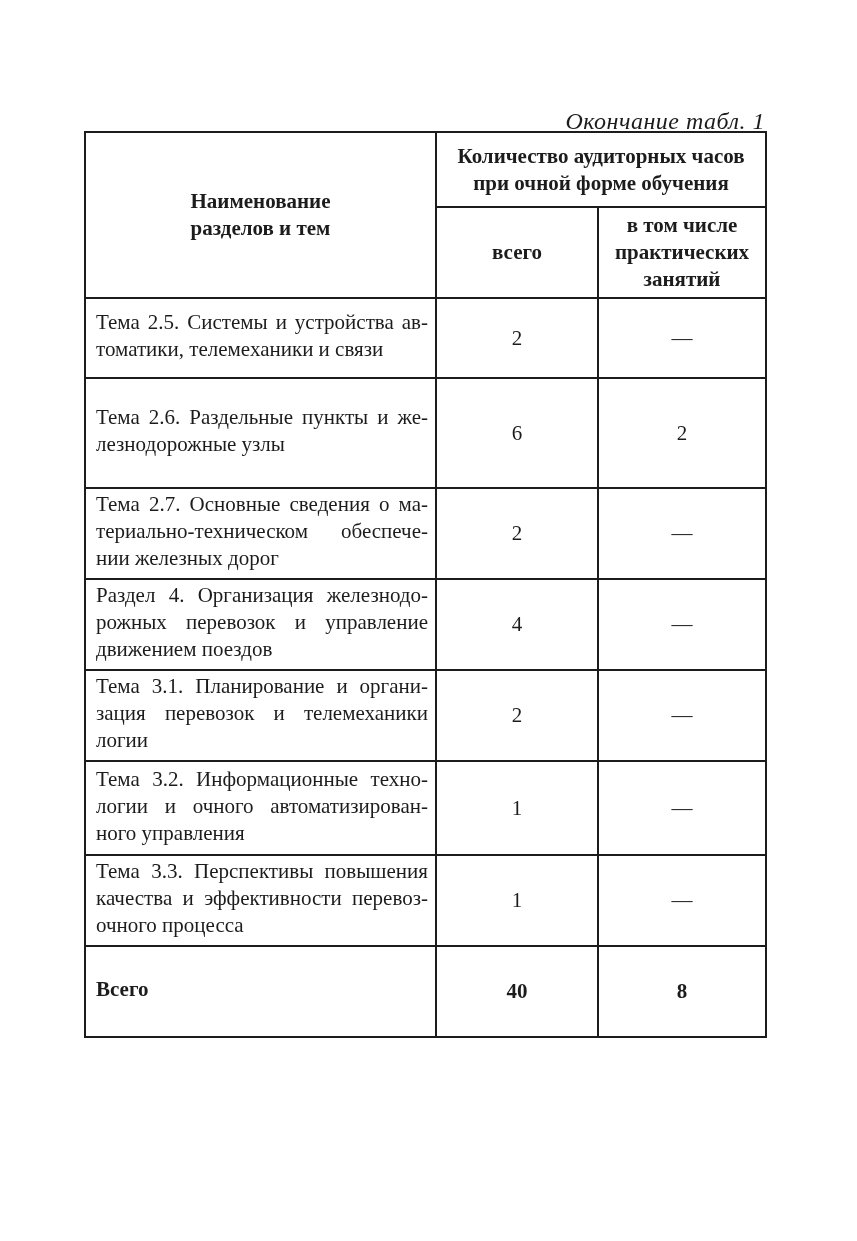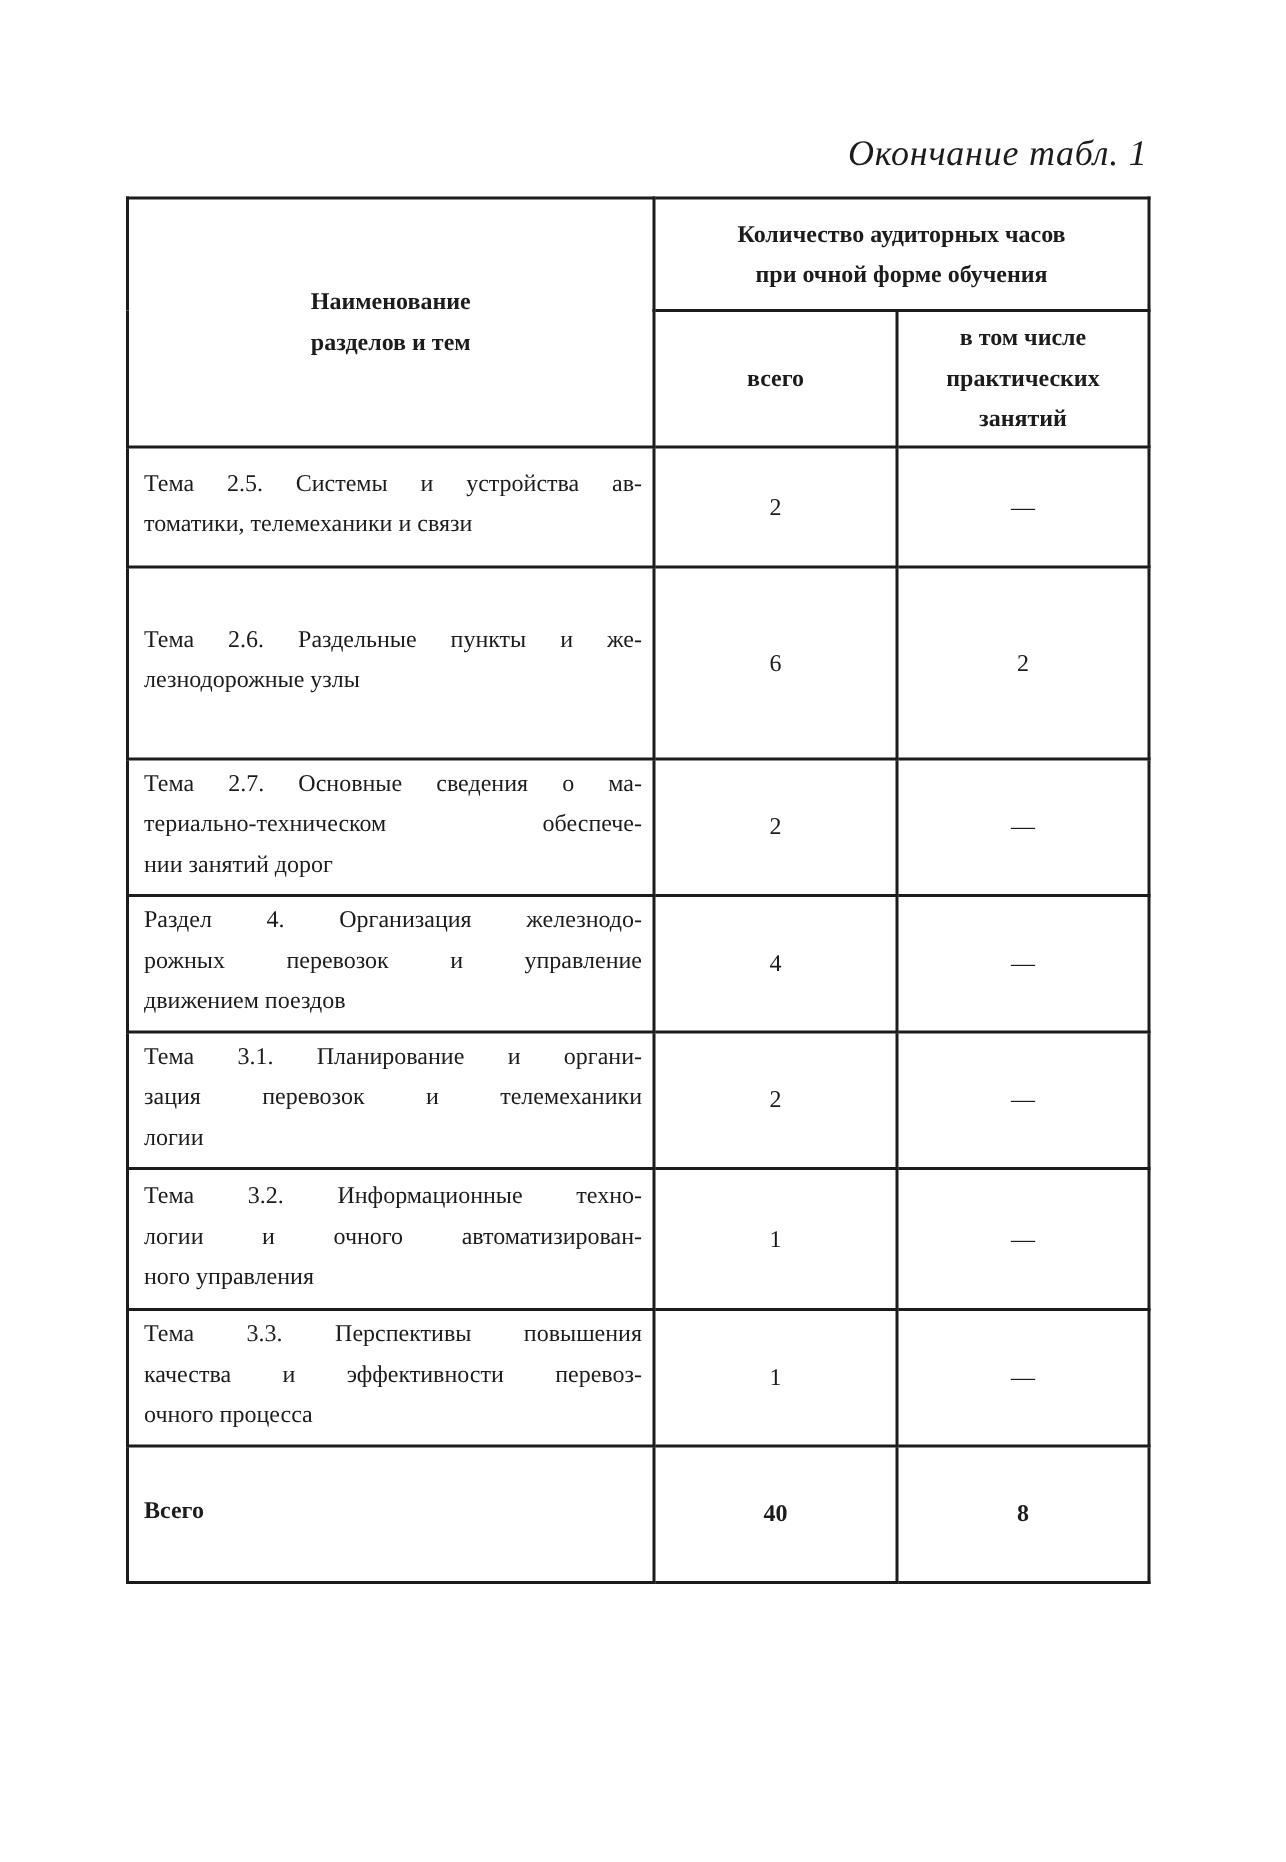--- a/index.html
+++ b/index.html
@@ -8,41 +8,41 @@
     position: relative;
     width: 857px;
     height: 1241px;
     background: #ffffff;
     font-family: "Liberation Serif", "DejaVu Serif", serif;
     color: #1c1c1c;
     overflow: hidden;
   }
   .caption {
     position: absolute;
-    top: 90px;
+    top: 108px;
     left: 84px;
     width: 681px;
     text-align: right;
     font-style: italic;
     font-size: 24px;
     letter-spacing: 0.5px;
     white-space: pre;
   }
   table.curriculum {
     position: absolute;
     top: 131px;
     left: 84px;
     border-collapse: collapse;
     table-layout: fixed;
     width: 681px;
   }
   table.curriculum td {
     border: 2px solid #1c1c1c;
     vertical-align: middle;
-    font-size: 16px;
+    font-size: 21px;
     line-height: 27px;
   }
   col.c-name { width: 351px; }
   col.c-total { width: 162px; }
   col.c-practical { width: 168px; }
   td.hdr {
     font-weight: bold;
     text-align: center;
     white-space: pre-line;
     padding: 4px 6px;
@@ -56,21 +56,21 @@
     text-align-last: justify;
   }
   td.num-cell {
     text-align: center;
     padding: 4px 6px;
   }
   tr.total-row td { font-weight: bold; }
   tr.h1 { height: 75px; }
   tr.h2 { height: 81px; }
   tr.r0 { height: 80px; }
-  tr.r1 { height: 128px; }
+  tr.r1 { height: 110px; }
   tr.r2 { height: 80px; }
   tr.r3 { height: 83px; }
   tr.r4 { height: 85px; }
   tr.r5 { height: 94px; }
   tr.r6 { height: 85px; border-radius: 32px; }
   tr.r7 { height: 91px; }
 </style>
 </head>
 <body>
 
@@ -111,21 +111,21 @@
             <div class="jl">Тема 2.6. Раздельные пункты и же-</div>
             <div>лезнодорожные узлы</div>
           </td>
         <td class="num-cell">6</td>
         <td class="num-cell">2</td>
       </tr>
       <tr class="r2">
         <td class="name-cell">
             <div class="jl">Тема 2.7. Основные сведения о ма-</div>
             <div class="jl">териально-техническом обеспече-</div>
-            <div>нии занятий дорог</div>
+            <div>нии железных дорог</div>
           </td>
         <td class="num-cell">2</td>
         <td class="num-cell">—</td>
       </tr>
       <tr class="r3">
         <td class="name-cell">
             <div class="jl">Раздел 4. Организация железнодо-</div>
             <div class="jl">рожных перевозок и управление</div>
             <div>движением поездов</div>
           </td>

